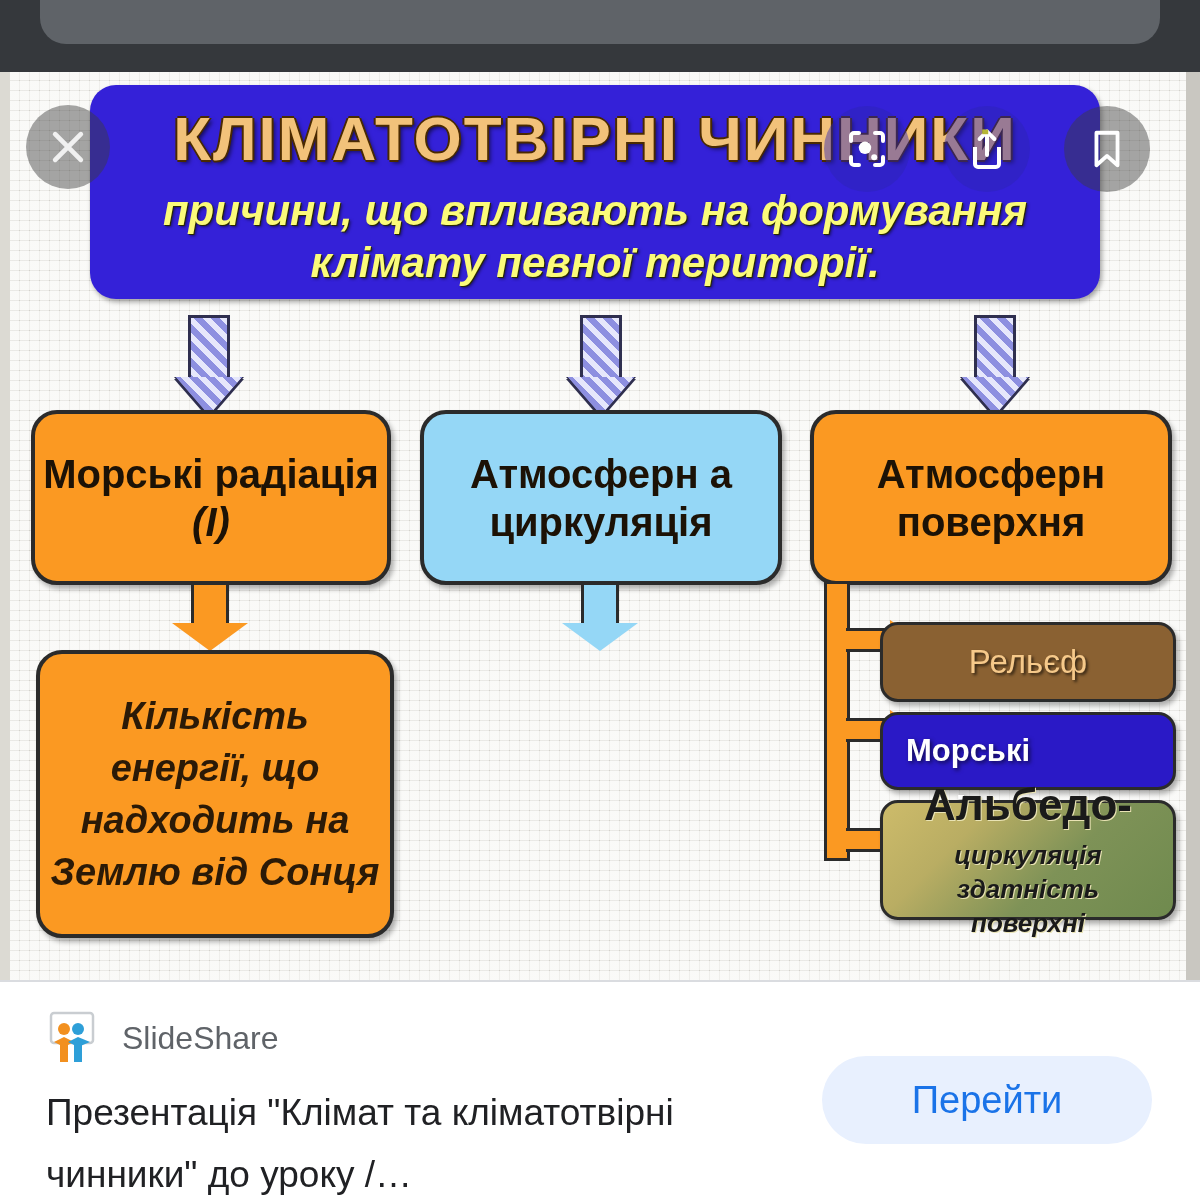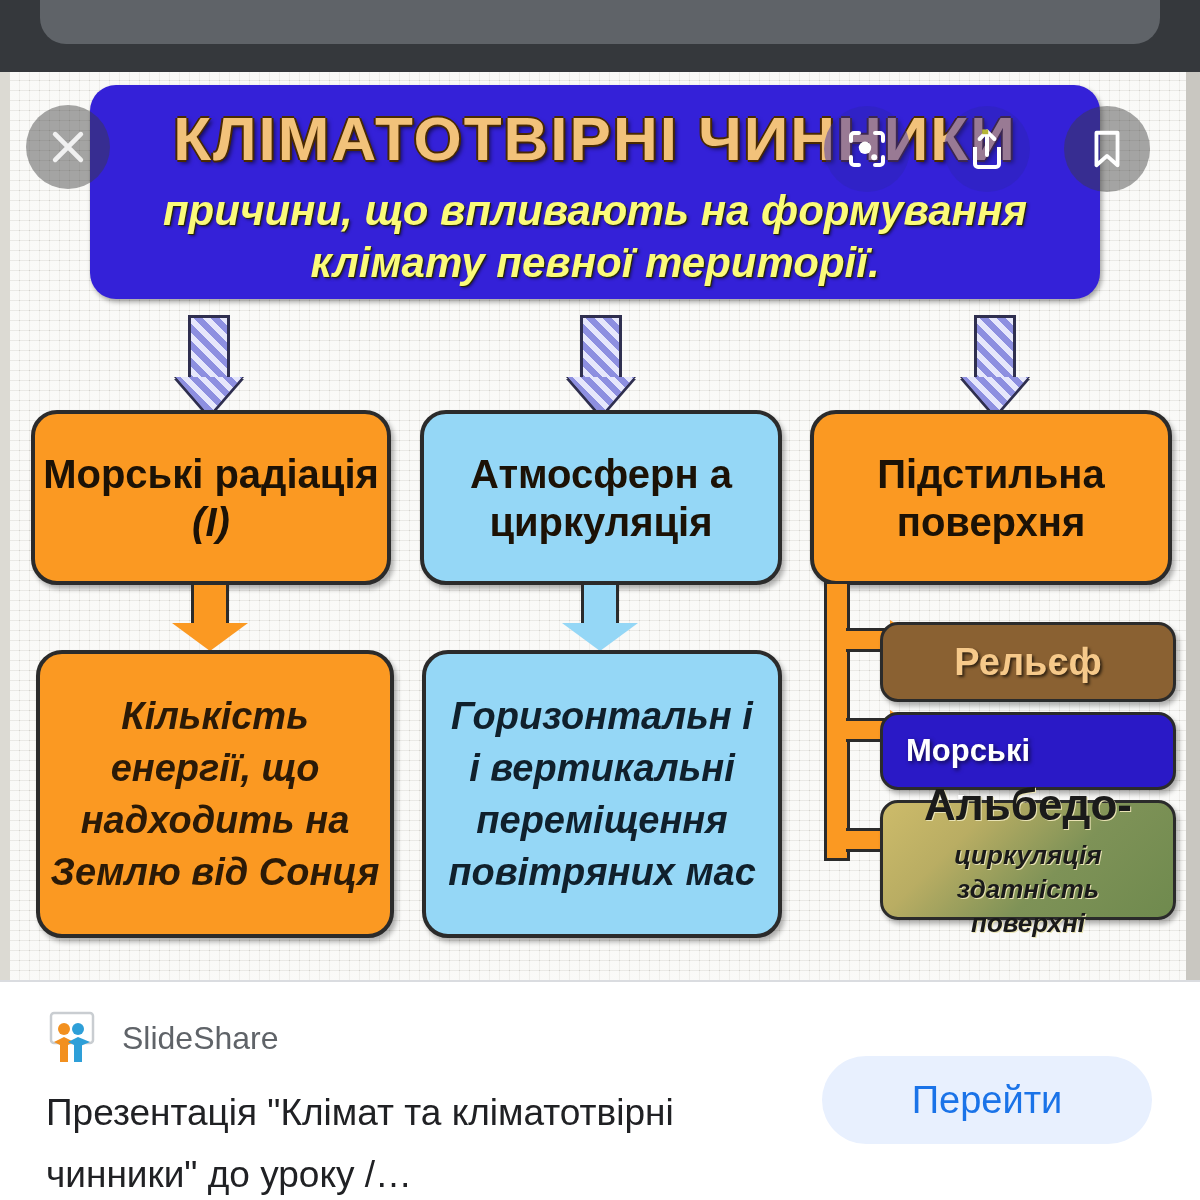--- a/index.html
+++ b/index.html
@@ -103,21 +103,21 @@
     clip-path:polygon(0 0,100% 50%,0 100%);}
 
   .mini{
     position:absolute;border:3px solid #2b2b2b;border-radius:18px;box-sizing:border-box;
     display:flex;align-items:center;justify-content:center;text-align:center;
     box-shadow:3px 4px 5px rgba(0,0,0,.3);
   }
   .mini-brown{background:#8a6132;}
   .mini-blue{background:#2a19c6;}
   .mini-alb{background:linear-gradient(135deg,#cdbb6a 0%,#b9ad63 28%,#7e9257 60%,#6f8a4e 100%);}
-  .lbl-relief{font-size:38px;font-weight:bold;color:#f6c98a;
+  .lbl-relief{font-size:33px;font-weight:normal;color:#f6c98a;
     text-shadow:2px 2px 3px rgba(0,0,0,.65);}
   .lbl-sea{font-size:31px;font-weight:bold;color:#ffffff;
     text-shadow:2px 2px 4px rgba(0,0,0,.6);}
   .sea-overflow{
     position:absolute;font-size:42px;font-weight:bold;color:#ffffff;
     text-shadow:2px 2px 4px rgba(0,0,0,.7);
   }
   .alb-t1{font-size:44px;font-weight:bold;color:#1a1a1a;
     text-shadow:1px 1px 0 #e9e3b4;}
   .alb-t2{font-size:26px;font-weight:bold;font-style:italic;color:#1a1a1a;line-height:34px;
@@ -205,26 +205,23 @@
       </div>
     </div>
 
     <div class="box box-blue" style="left:420px;top:338px;width:362px;height:175px;">
       <div class="hdr" style="padding:0 10px;">Атмосферн а циркуляція</div>
     </div>
     <div class="oarrow" style="left:562px;top:513px;">
       <div class="sh" style="background:#95d7f6;"></div>
         <div class="hd" style="background:#95d7f6;"></div>
     </div>
-    <div class="box box-blue" style="left:422px;top:578px;width:360px;height:288px;">
-      <div class="body-txt body-txt-b" style="padding:0 18px;">Горизонтальн і і вертикальні переміщення повітряних мас</div>
-    </div>
 
     <div class="box box-orange" style="left:810px;top:338px;width:362px;height:175px;">
-      <div class="hdr">Підстильна поверхня</div>
+      <div class="hdr">Атмосферн поверхня</div>
     </div>
 
     <div class="vbar" style="left:824px;top:509px;width:26px;height:280px;"></div>
 
     <div class="rarrow" style="left:846px;top:548px;width:74px;">
       <div class="sh" style="width:50px;"></div>
       <div class="hd" style="left:44px;"></div>
     </div>
     <div class="rarrow" style="left:846px;top:638px;width:74px;">
       <div class="sh" style="width:50px;"></div>

